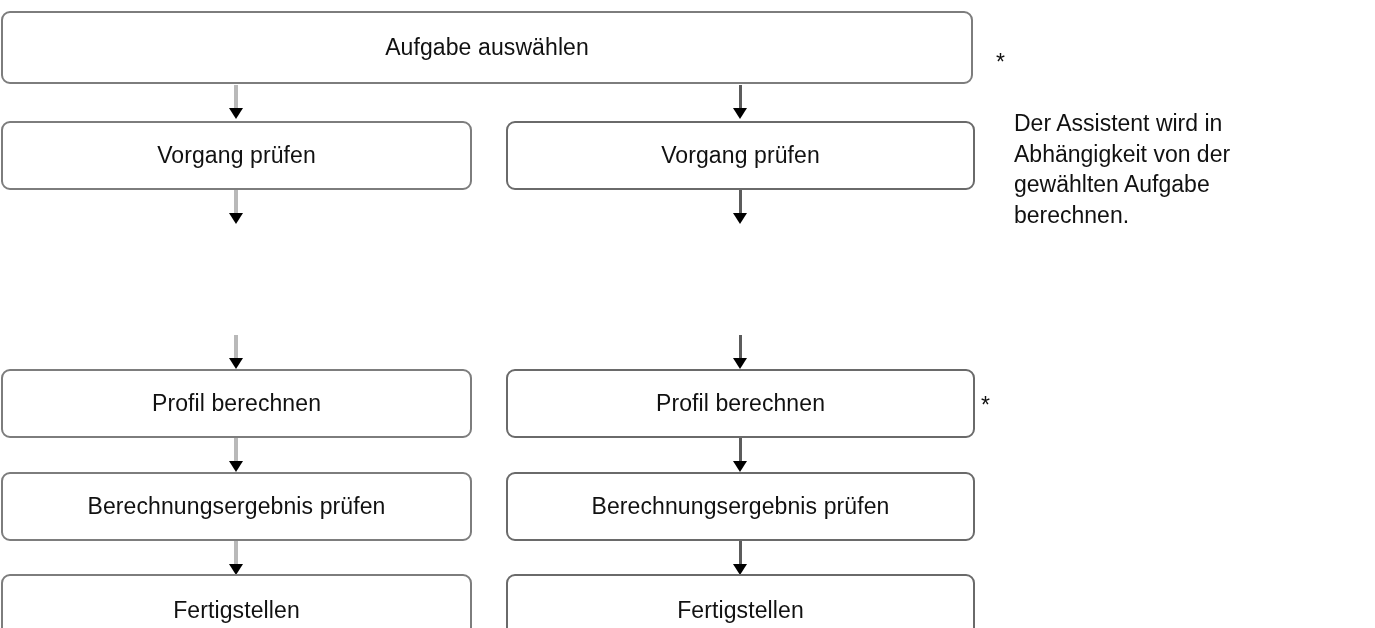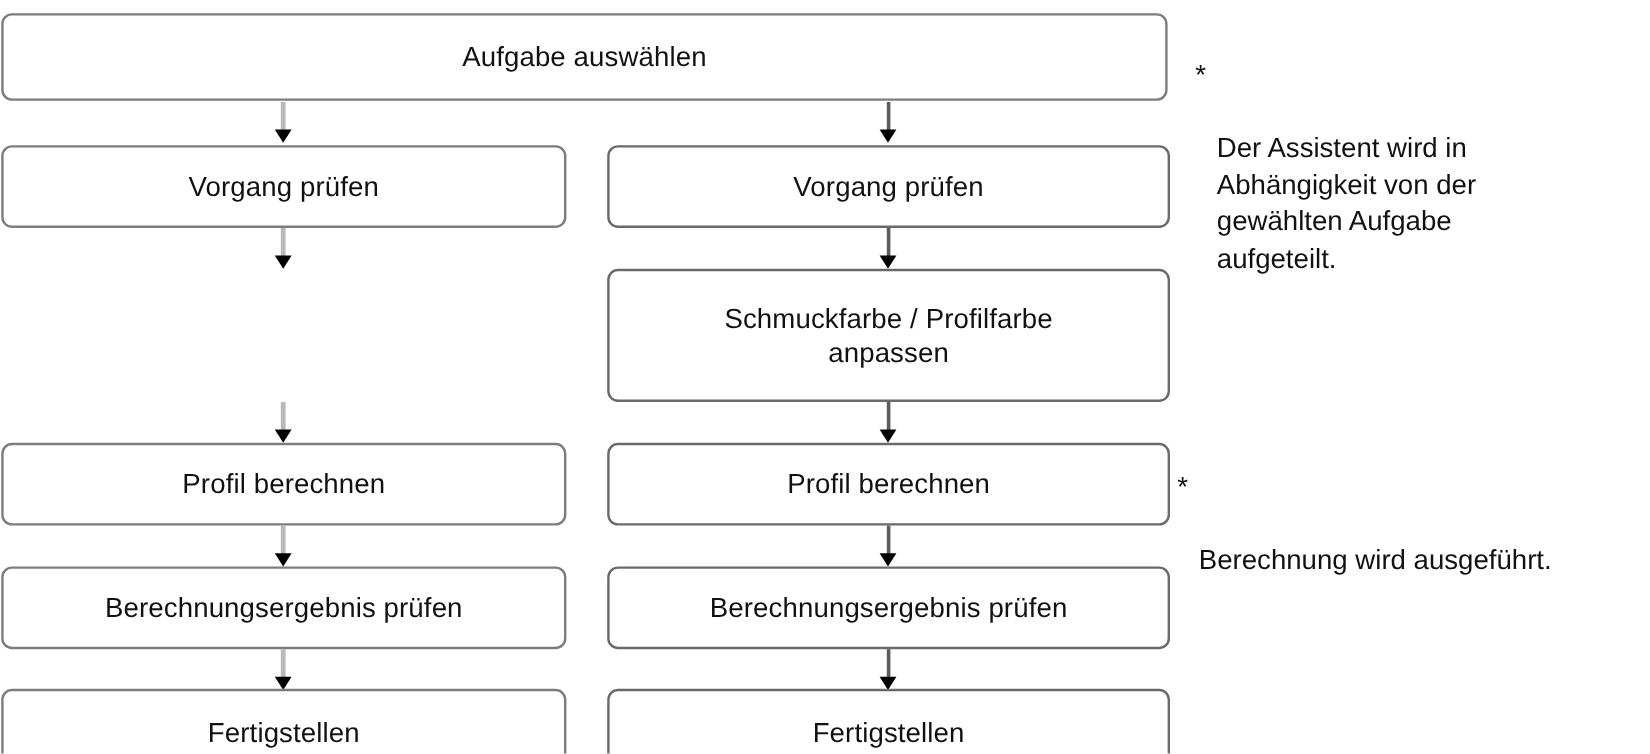--- a/index.html
+++ b/index.html
@@ -152,24 +152,20 @@
 
   <div class="node dark" style="left:506px; top:104px; width:469px; height:69px;">
     <span class="label">Vorgang prüfen</span>
   </div>
 
   <div class="arrow dark" style="left:733px; top:173px; height:35px;">
     <span class="shaft" style="height:24px;"></span>
     <span class="head" style="top:23px;"></span>
   </div>
 
-  <div class="node dark" style="left:506px; top:207px; width:469px; height:111px;">
-    <span class="label">Schmuckfarbe / Profilfarbe
-anpassen</span>
-  </div>
 
   <div class="arrow dark" style="left:733px; top:318px; height:35px;">
     <span class="shaft" style="height:24px;"></span>
     <span class="head" style="top:23px;"></span>
   </div>
 
   <div class="node dark" style="left:506px; top:352px; width:469px; height:69px;">
     <span class="label">Profil berechnen</span>
   </div>
 
@@ -189,21 +185,20 @@
 
   <div class="node dark" style="left:506px; top:557px; width:469px; height:73px;">
     <span class="label">Fertigstellen</span>
   </div>
 
   <div class="note" style="left:996px; top:30px; width:370px;">
     <span class="star">*</span>
     <span class="note-text">Der Assistent wird in
 Abhängigkeit von der
 gewählten Aufgabe
-aufgeteilt.</span>
+berechnen.</span>
   </div>
 
   <div class="note" style="left:981px; top:373px; width:394px;">
     <span class="star">*</span>
-    <span class="note-text">Berechnung wird ausgeführt.</span>
   </div>
 
 </div>
 
 </body></html>

